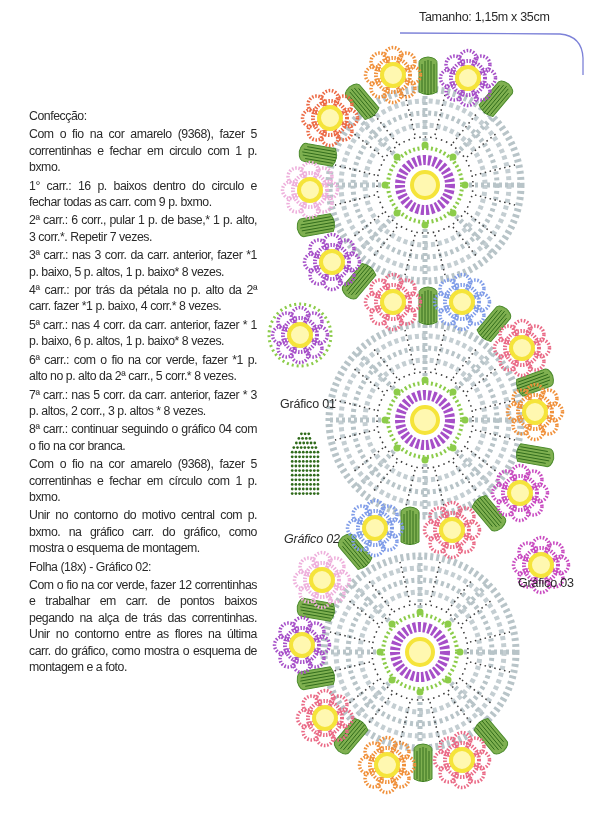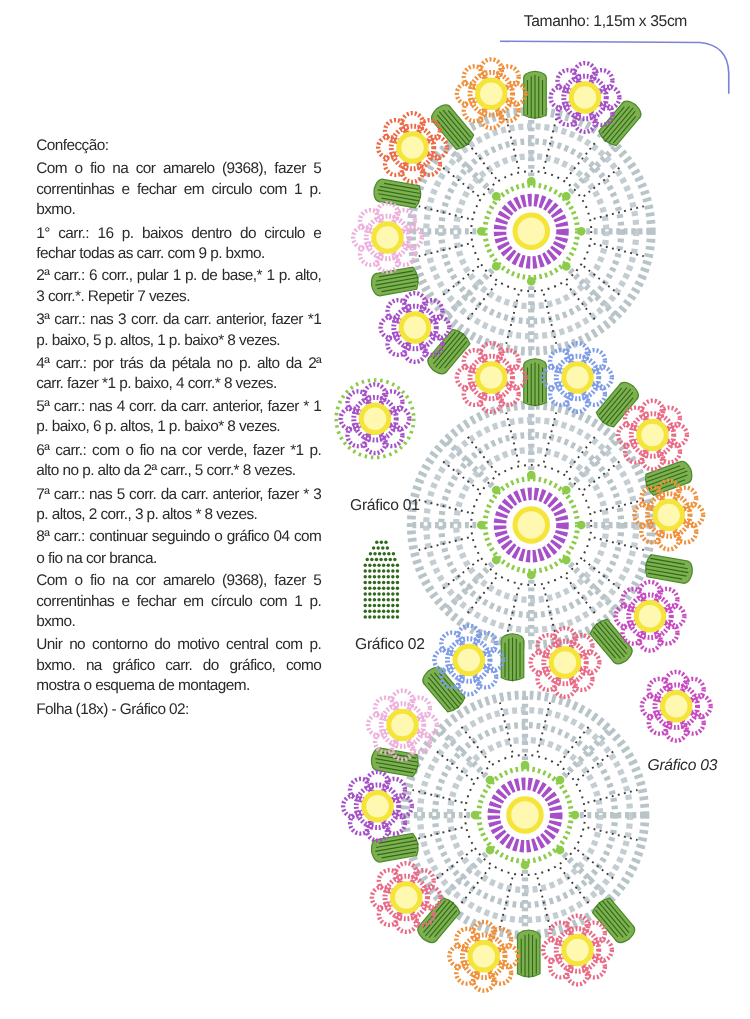--- a/index.html
+++ b/index.html
@@ -29,20 +29,21 @@
   <p>2ª carr.: 6 corr., pular 1 p. de base,* 1 p. alto, 3 corr.*. Repetir 7 vezes.</p>
   <p>3ª carr.: nas 3 corr. da carr. anterior, fazer *1 p. baixo, 5 p. altos, 1 p. baixo* 8 vezes.</p>
   <p>4ª carr.: por trás da pétala no p. alto da 2ª carr. fazer *1 p. baixo, 4 corr.* 8 vezes.</p>
   <p>5ª carr.: nas 4 corr. da carr. anterior, fazer * 1 p. baixo, 6 p. altos, 1 p. baixo* 8 vezes.</p>
   <p>6ª carr.: com o fio na cor verde, fazer *1 p. alto no p. alto da 2ª carr., 5 corr.* 8 vezes.</p>
   <p>7ª carr.: nas 5 corr. da carr. anterior, fazer * 3 p. altos, 2 corr., 3 p. altos * 8 vezes.</p>
   <p>8ª carr.: continuar seguindo o gráfico 04 com o fio na cor branca.</p>
   <p>Com o fio na cor amarelo (9368), fazer 5 correntinhas e fechar em círculo com 1 p. bxmo.</p>
   <p>Unir no contorno do motivo central com p. bxmo. na gráfico carr. do gráfico, como mostra o esquema de montagem.</p>
   <p>Folha (18x) - Gráfico 02:</p>
+  <p>Com o fio na cor verde, fazer 12 correntinhas e trabalhar em carr. de pontos baixos pegando na alça de trás das correntinhas. Unir no contorno entre as flores na última carr. do gráfico, como mostra o esquema de montagem e a foto.</p>
 </div>
 
 <svg class="diagram" id="diagram" width="600" height="815">
   <defs>
 
     <g id="doily">
       <circle r="96" fill="none" stroke="#b8c4c8" stroke-width="7" stroke-dasharray="3 3"></circle>
       <circle r="84" fill="none" stroke="#c4ced2" stroke-width="5" stroke-dasharray="4 3"></circle>
       <circle r="72" fill="none" stroke="#b8c4c8" stroke-width="5" stroke-dasharray="3 3"></circle>
       <circle r="60" fill="none" stroke="#c4ced2" stroke-width="5" stroke-dasharray="4 3"></circle>
@@ -463,14 +464,14 @@
         <circle cx="-2.4" cy="24" r="1.2"></circle>
         <circle cx="0.8" cy="24" r="1.2"></circle>
         <circle cx="4.0" cy="24" r="1.2"></circle>
         <circle cx="7.2" cy="24" r="1.2"></circle>
         <circle cx="10.4" cy="24" r="1.2"></circle>
       </g>
   </g>
 </svg>
 
 <div class="caption" style="left:280px;top:369px;margin-top:28px;">Gráfico 01</div>
-<div class="caption" style="left:284px;top:508px;">Gráfico 02</div>
-<div class="caption" style="left:518px;top:605px;font-style:italic;">Gráfico 03</div>
+<div class="caption" style="left:284px;top:532px;font-style:italic;">Gráfico 02</div>
+<div class="caption" style="left:518px;top:576px;">Gráfico 03</div>
 
 </body></html>

